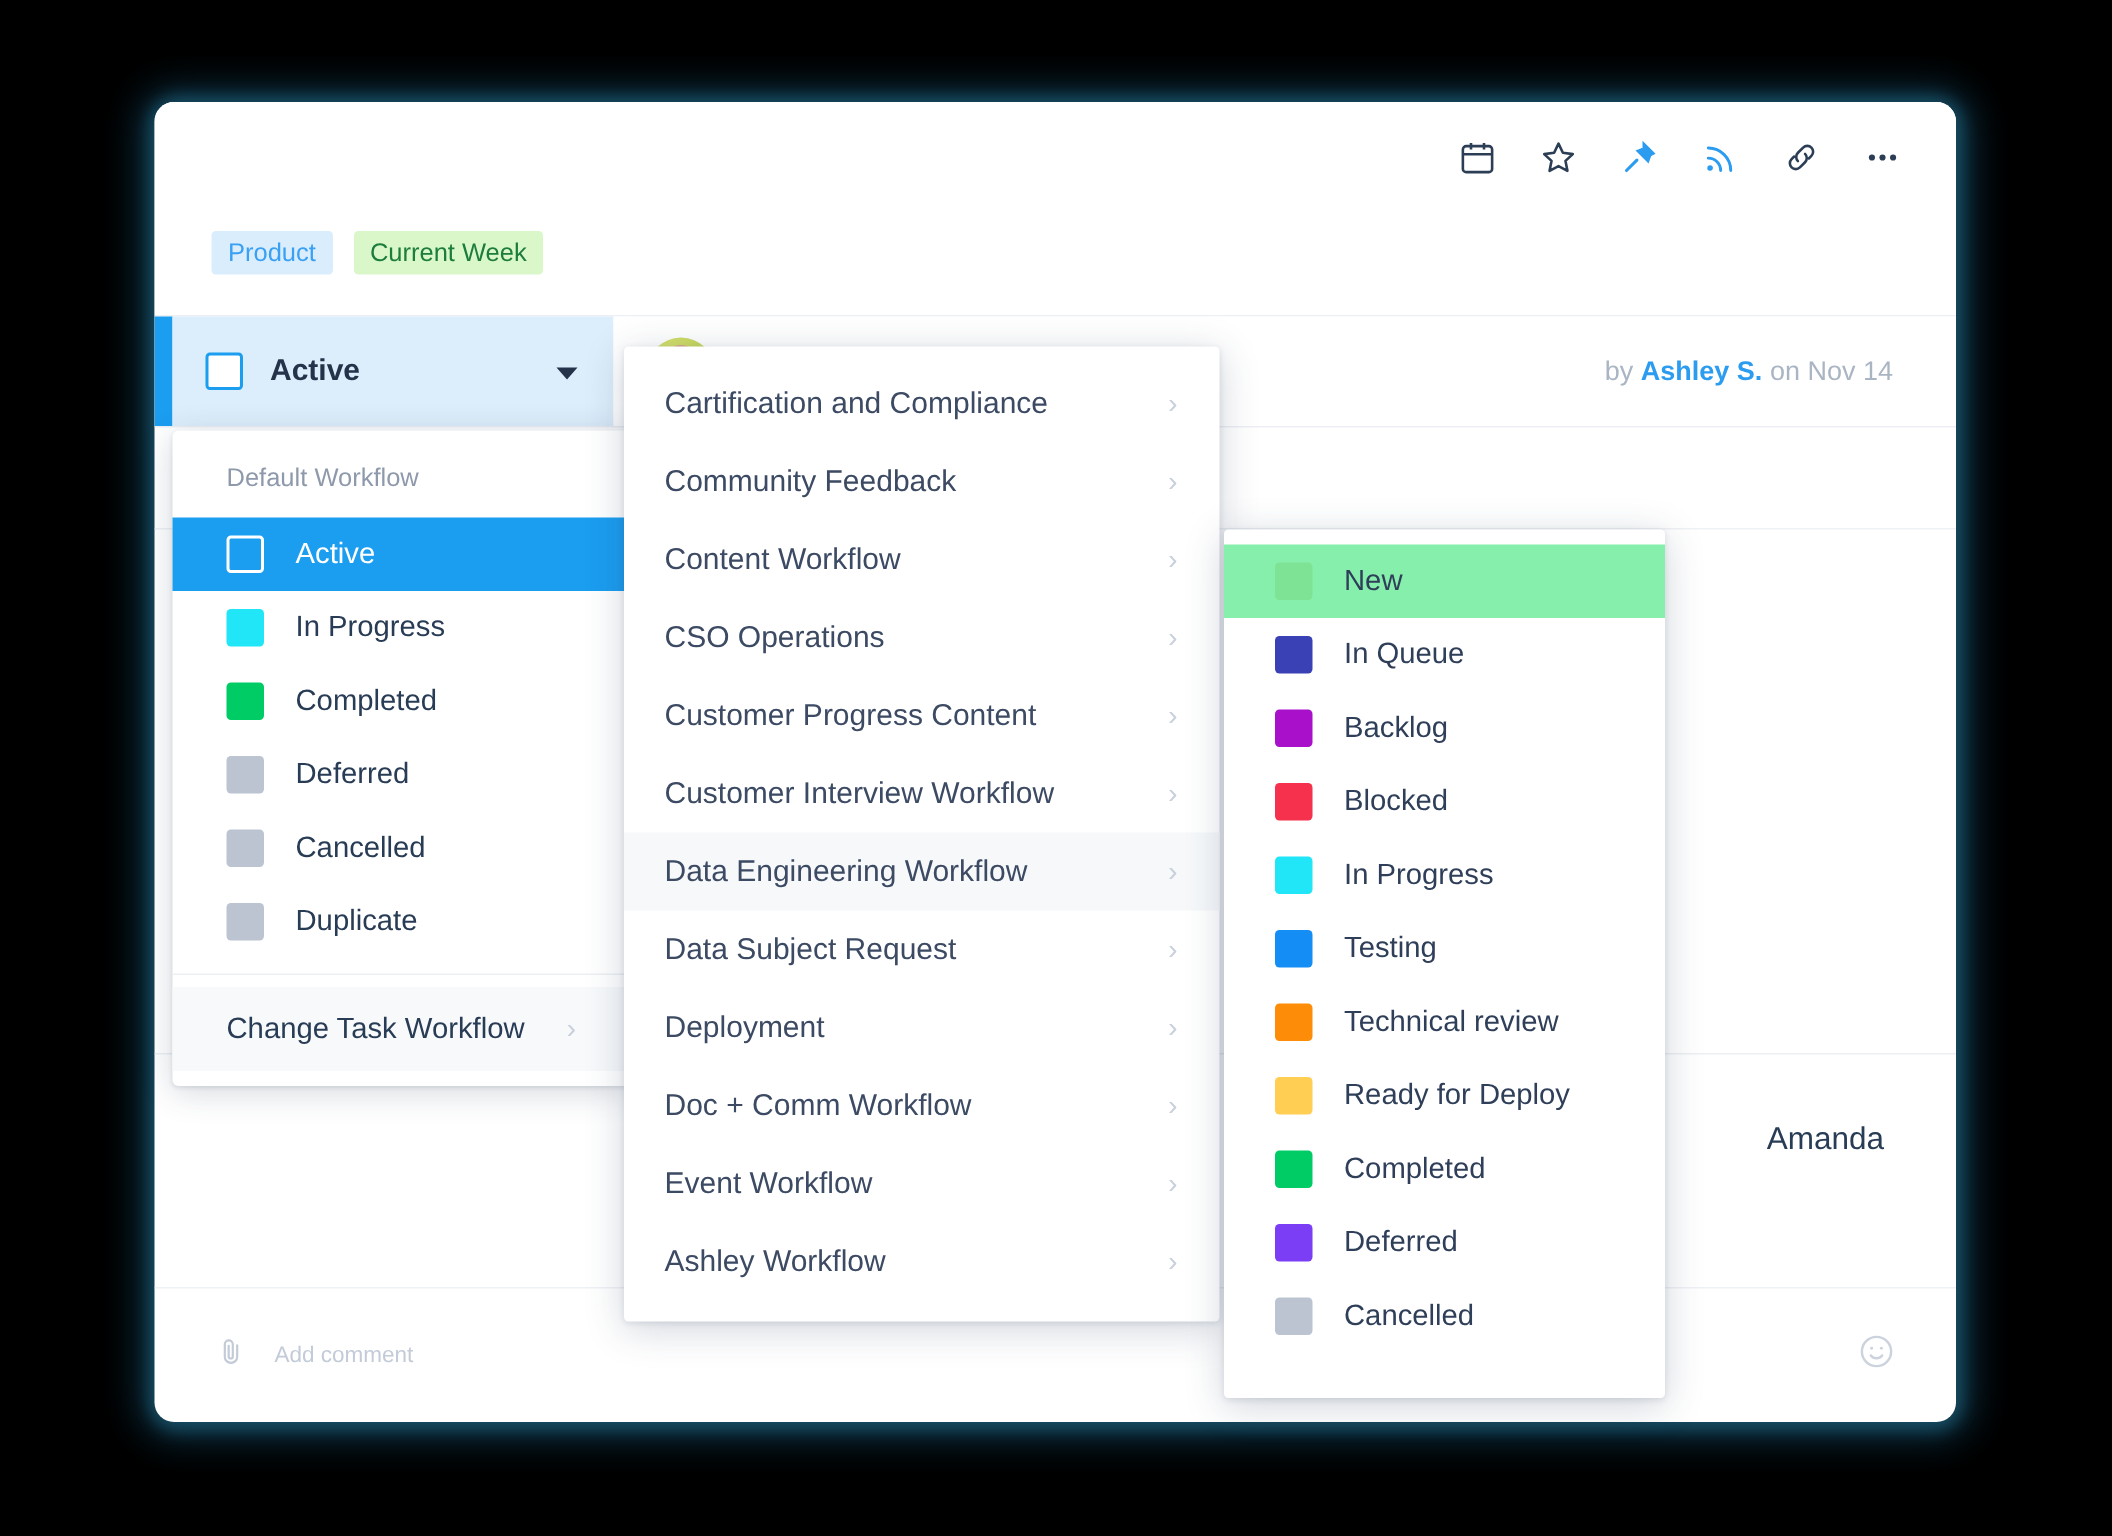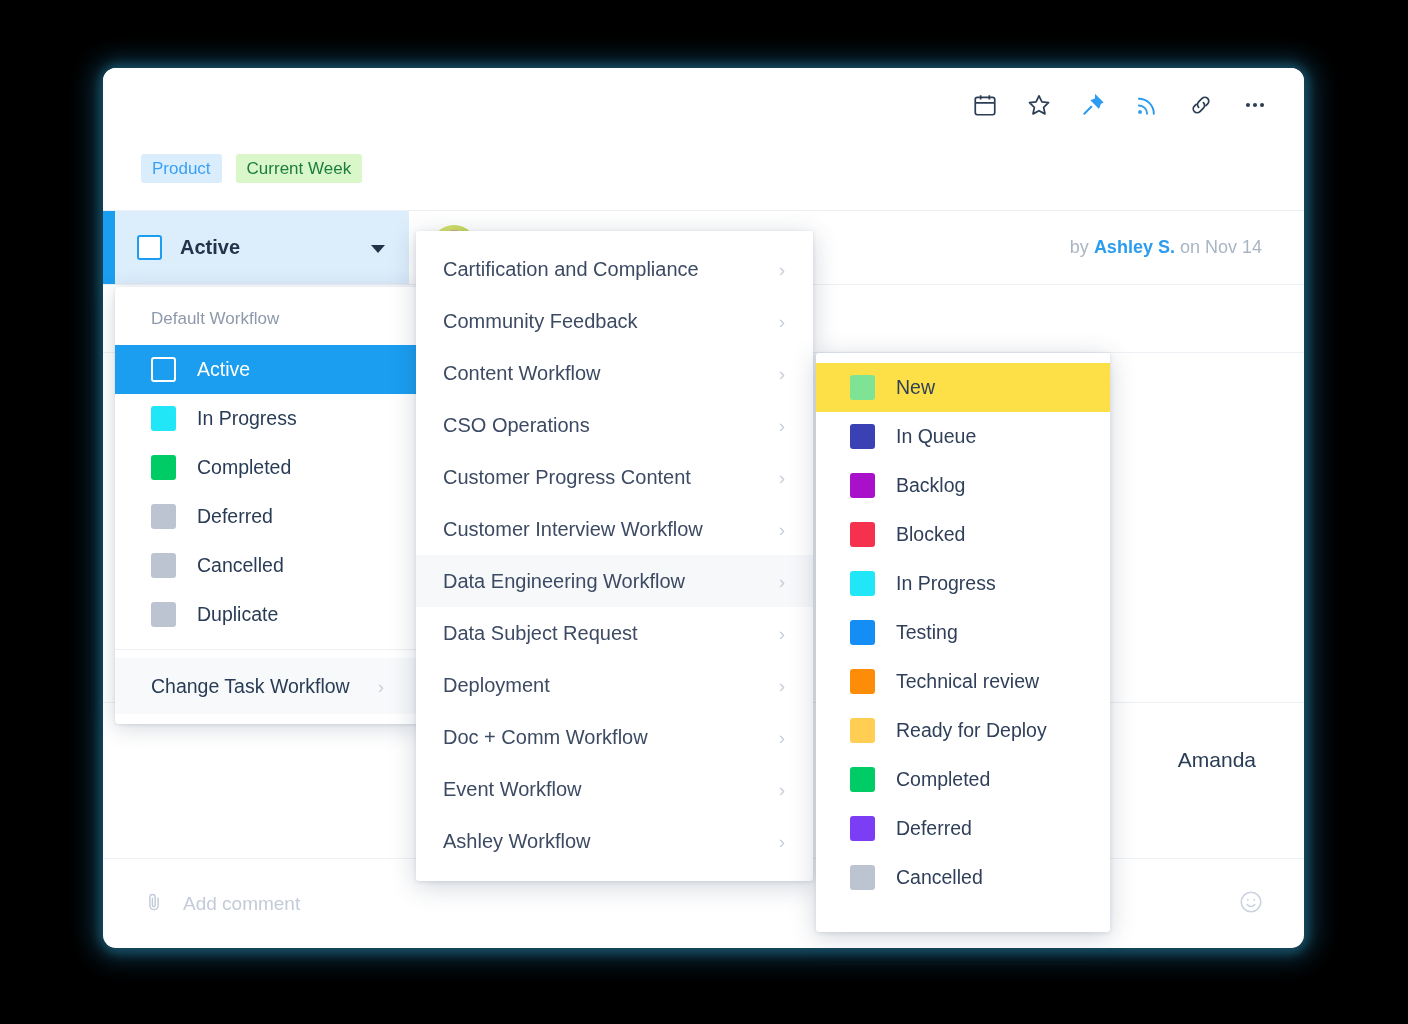--- a/index.html
+++ b/index.html
@@ -139,21 +139,21 @@
     position: absolute; right: 48px; top: 680px;
     font-size: 21px; color: #293c55;
   }
 
   
   .commentbar {
     position: absolute; left: 0; bottom: 0; width: 100%; height: 90px;
     border-top: 1px solid #eef1f5;
     display: flex; align-items: center; padding: 0 40px;
   }
-  .comment-ph { color: #c3cbd8; font-size: 19px; margin-left: 18px; }
+  .comment-ph { color: #c3cbd8; font-size: 15px; margin-left: 18px; }
   .smiley { margin-left: auto; }
 
   
   .dd-left {
     position: absolute; left: 115px; top: 287px;
     width: 305px;
     background: #fff;
     border-radius: 4px;
     box-shadow: 0 4px 22px rgba(40,60,90,.20), 0 1px 3px rgba(40,60,90,.12);
     padding: 0 0 10px 0;
@@ -205,21 +205,21 @@
     border-radius: 3px;
     box-shadow: 0 5px 26px rgba(40,60,90,.22), 0 1px 4px rgba(40,60,90,.13);
     padding: 10px 0 30px 0;
     z-index: 40;
   }
   .si {
     display: flex; align-items: center; gap: 21px;
     height: 49px; padding: 0 34px;
     font-size: 19.5px; color: #2f3f59; cursor: pointer;
   }
-  .si.hl { background: #fde047; text-align: right; }
+  .si.hl { background: #86efac; text-align: right; }
 </style>
 </head>
 <body>
 
 <div id="root">
 
   <div class="card-shadow"></div>
   <div class="card-shadow2"></div>
 
   <div class="card">

